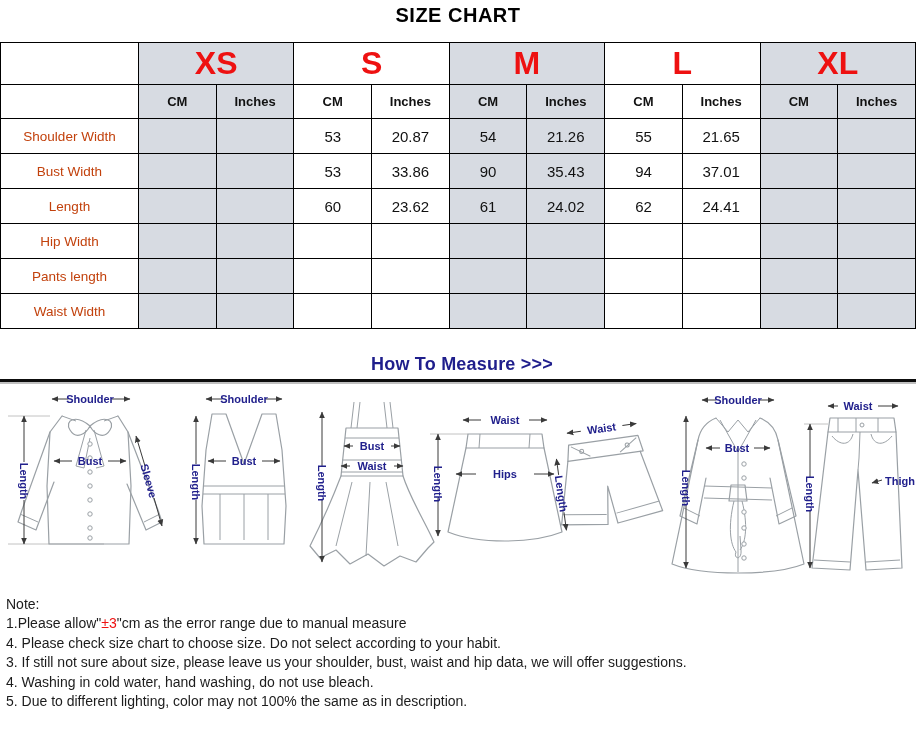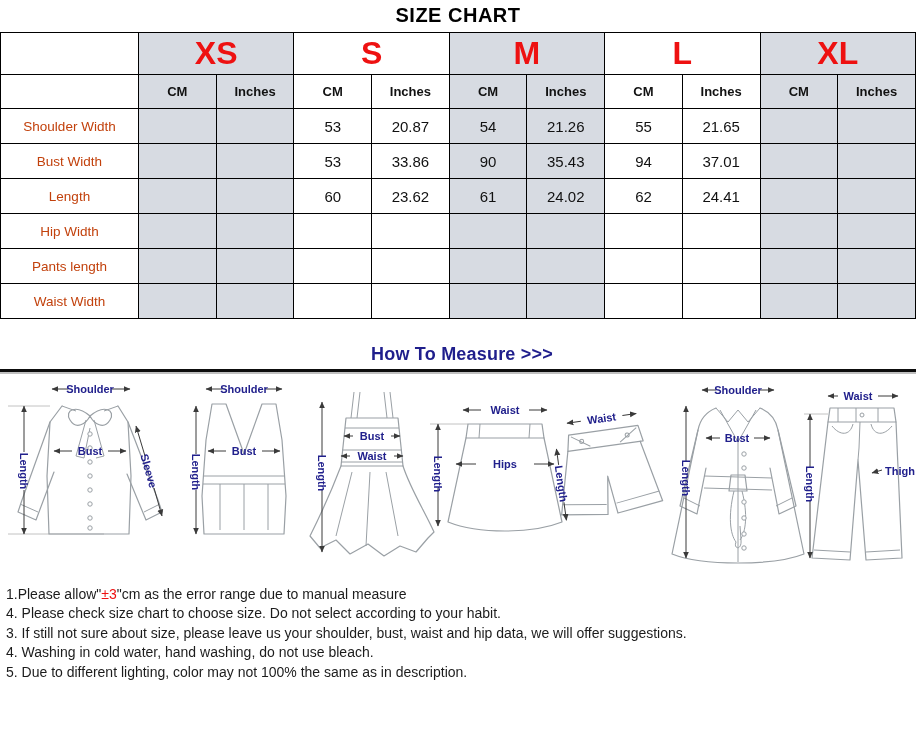--- a/index.html
+++ b/index.html
@@ -1,18 +1,18 @@
 <!DOCTYPE html>
 <html style="--accent-red: #ee1111; --heading-navy: #1f1e8c; --figure-navy: #21208c; --shade-gray: #d7dbe2;"><head>
 <meta charset="utf-8">
 <style>
   html,body { margin:0; padding:0; background:#fff; }
   body { width:916px; height:750px; overflow:hidden; font-family:"Liberation Sans",sans-serif; color:#111; }
 
-  .page-title { margin:4px 0 5px 0; text-align:center; font-size:20px; font-weight:700; letter-spacing:.5px; color:#000; }
+  .page-title { margin:4px 0 15px 0; text-align:center; font-size:20px; font-weight:700; letter-spacing:.5px; color:#000; }
 
   table.size-chart { border-collapse:collapse; table-layout:fixed; width:916px; }
   table.size-chart td, table.size-chart th { border:1px solid #000; text-align:center; padding:0; overflow:hidden; }
   col.c-label { width:138px; }
   col.c-shade { background: var(--shade-gray, #d7dbe2); }
   tr.size-row { height:42px; }
   tr.size-row th { color: var(--accent-red, #ee1111); font-size:32px; font-weight:700; }
   tr.unit-row { height:34px;padding-left:24px; }
   tr.unit-row th { font-size:13px; font-weight:700; color:#111; }
   tbody tr { height:35px; }
@@ -305,18 +305,19 @@
     <text class="lbl" text-anchor="middle" x="858" y="24">Waist</text>
     <line class="dim dimL" x1="872" y1="97" x2="882" y2="94"></line>
     <text class="lbl" x="885" y="99">Thigh</text>
     <line class="dim dimL" x1="810" y1="38" x2="810" y2="92"></line>
     <line class="dim dimR" x1="810" y1="124" x2="810" y2="182"></line>
     <text class="lbl" text-anchor="middle" transform="rotate(90 806 108)" x="806" y="108">Length</text>
   </g>
 </svg>
 
 <div class="notes">
+  <div>Note:</div>
   <div><span>1.Please allow"</span><span class="red">±3</span><span>"cm as the error range due to manual measure</span></div>
   <div>4. Please check size chart to choose size. Do not select according to your habit.</div>
   <div>3. If still not sure about size, please leave us your shoulder, bust, waist and hip data, we will offer suggestions.</div>
   <div>4. Washing in cold water, hand washing, do not use bleach.</div>
   <div>5. Due to different lighting, color may not 100% the same as in description.</div>
 </div>
 
 </body></html>

